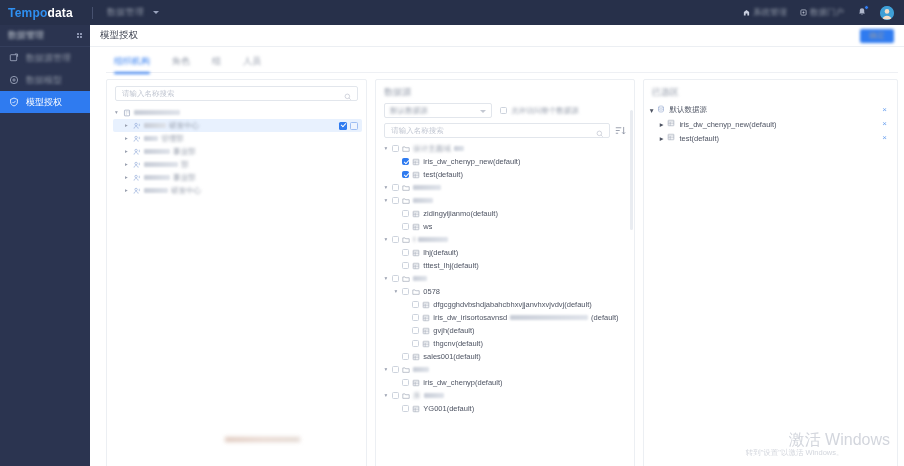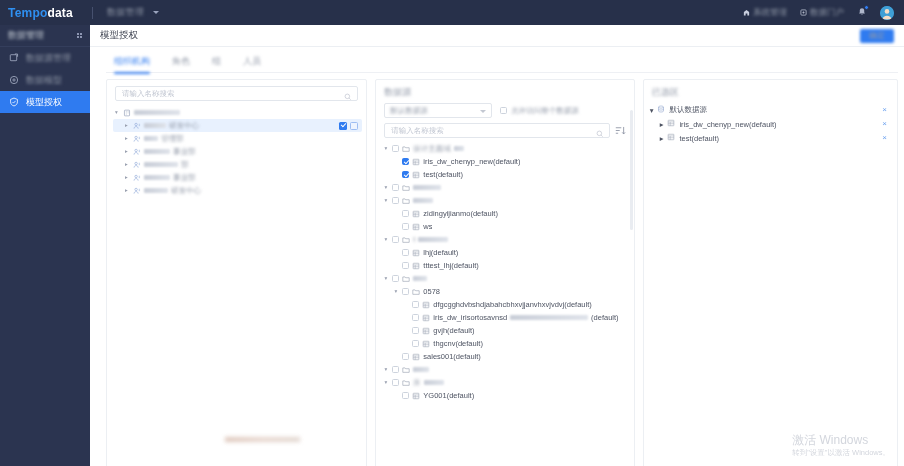--- a/index.html
+++ b/index.html
@@ -203,21 +203,21 @@
     display:flex; align-items:center; gap:4px; height:14px;
     font-size:7.5px; color:#4e5463; padding-right:6px;
   }
   .sel-x { margin-left:auto; color:#6fa3ef; font-size:8px; cursor:pointer; line-height:1; }
 
   
   .watermark {
     position:absolute; right:14px; bottom:8px; text-align:left; pointer-events:none;
     color:#d3d6dd;
   }
-  .wm1 { font-size:12px; line-height:14px; }
+  .wm1 { font-size:16px; line-height:14px;margin-left:43px; }
   .wm2 { font-size:7.5px; line-height:11px; }
 
   
   .smudge {
     position:absolute; left:135px; bottom:24px; width:75px; height:5px;
     background:linear-gradient(90deg,#d8bcae,#e3cfc5,#ddd0c8);
     filter: blur(2px); opacity:.85;
   }
   .scroll-strip {
     position:absolute; right:1px; top:30px; width:3px; height:120px;
@@ -598,20 +598,29 @@
                 <span class="tlabel">sales001(default)</span>
               </div>
               <div class="tnode indent-0">
                 <span class="arrow">▾</span>
                 <span class="cbox"></span>
                 <span class="tico"><svg width="8" height="8" viewBox="0 0 14 14">
                     <path d="M1.4 3.4h4l1.1 1.4h6.1v6.3H1.4z" fill="none" stroke="#98a0b0" stroke-width="1.1"></path>
                   </svg></span>
                 <span class="blurbox" style="width:16px"></span>
               </div>
+              <div class="tnode indent-1">
+                <span class="arrow none">▸</span>
+                <span class="cbox"></span>
+                <span class="tico"><svg width="8" height="8" viewBox="0 0 14 14">
+                    <rect x="2" y="2.2" width="10" height="9.6" rx=".8" fill="none" stroke="#9aa2b2" stroke-width="1.05"></rect>
+                    <path d="M2 5.2h10M2 8.3h10M5.6 5.2v6.6" stroke="#9aa2b2" stroke-width=".9"></path>
+                  </svg></span>
+                <span class="tlabel">iris_dw_chenyp(default)</span>
+              </div>
               <div class="tnode indent-0">
                 <span class="arrow">▾</span>
                 <span class="cbox"></span>
                 <span class="tico"><svg width="8" height="8" viewBox="0 0 14 14">
                     <path d="M1.4 3.4h4l1.1 1.4h6.1v6.3H1.4z" fill="none" stroke="#98a0b0" stroke-width="1.1"></path>
                   </svg></span>
                 <span class="tlabel blur">库</span>
                 <span class="blurbox" style="width:20px"></span>
               </div>
               <div class="tnode indent-1">

